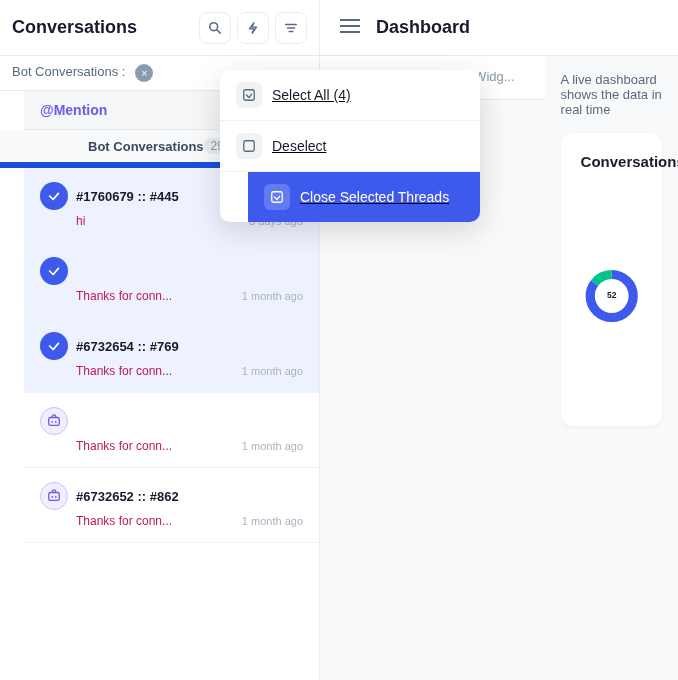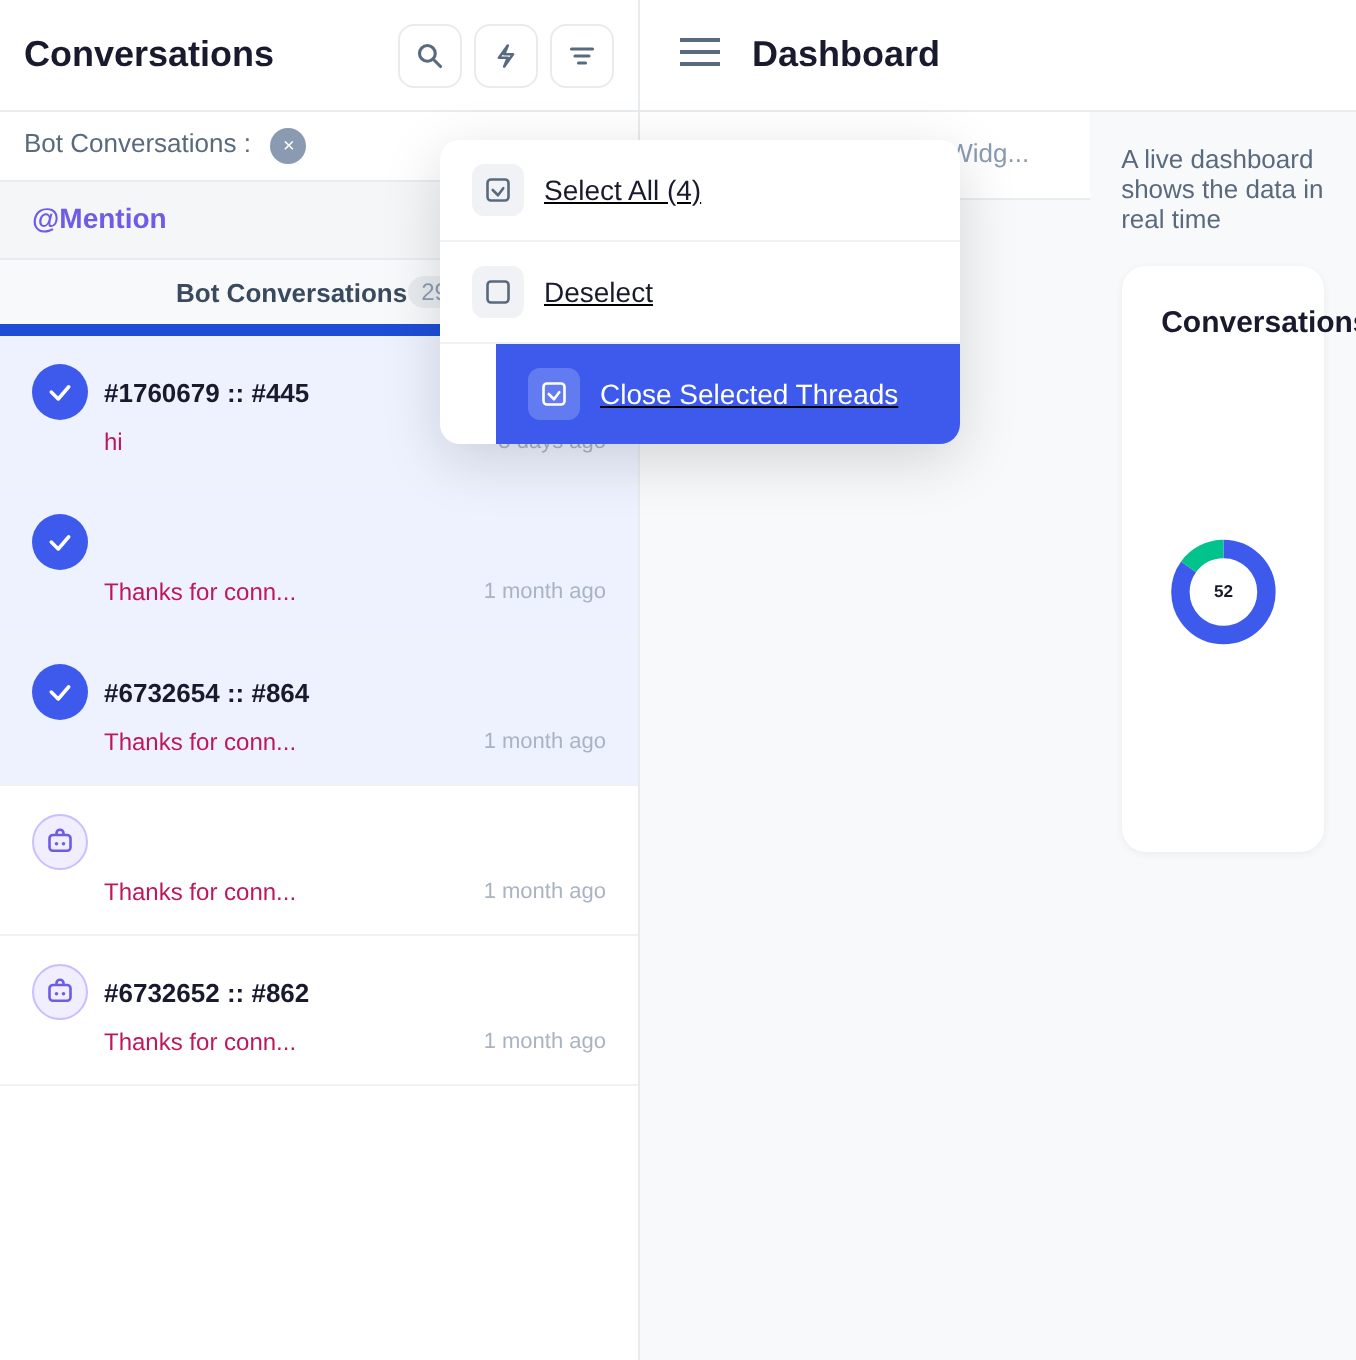--- a/index.html
+++ b/index.html
@@ -113,20 +113,21 @@
       align-items: center;
       justify-content: center;
       cursor: pointer;
       margin-left: 2px;
     }
 
     .mention-tab {
       padding: 10px 16px;
       background: #f4f6f8;
       border-bottom: 1px solid #e8ecef;
+      margin-left: 24px;
     }
     .mention-text {
       font-size: 14px;
       font-weight: 600;
       color: #6c5ce7;
     }
 
     .section-header {
       padding: 8px 16px;
       background: #f8f9fb;
@@ -144,20 +145,21 @@
       font-size: 12px;
       color: #8a9ab0;
       background: #e8ecef;
       padding: 1px 7px;
       border-radius: 10px;
     }
 
     .conversation-list {
       flex: 1;
       overflow-y: auto;
+      padding-left: 24px;
     }
 
     .conv-item {
       padding: 14px 16px;
       border-bottom: 1px solid #f0f2f5;
       cursor: pointer;
       display: flex;
       flex-direction: column;
       gap: 4px;
       background: #fff;
@@ -419,21 +421,21 @@
       <span class="conv-time">1 month ago</span>
     </div>
   </div>
         <div class="conv-item selected">
     <div class="conv-top">
       <div class="conv-avatar avatar-check">
               <svg width="14" height="14" viewBox="0 0 16 16" fill="none">
                 <path d="M3 8l4 4 6-7" stroke="white" stroke-width="2" stroke-linecap="round" stroke-linejoin="round"></path>
               </svg>
             </div>
-      <span class="conv-id">#6732654 :: #864</span>
+      <span class="conv-id">#6732654 :: #769</span>
 
     </div>
     <div class="conv-bottom">
       <span class="conv-preview">Thanks for conn...</span>
       <span class="conv-time">1 month ago</span>
     </div>
   </div>
         <div class="conv-item">
     <div class="conv-top">
       <div class="conv-avatar avatar-bot">

